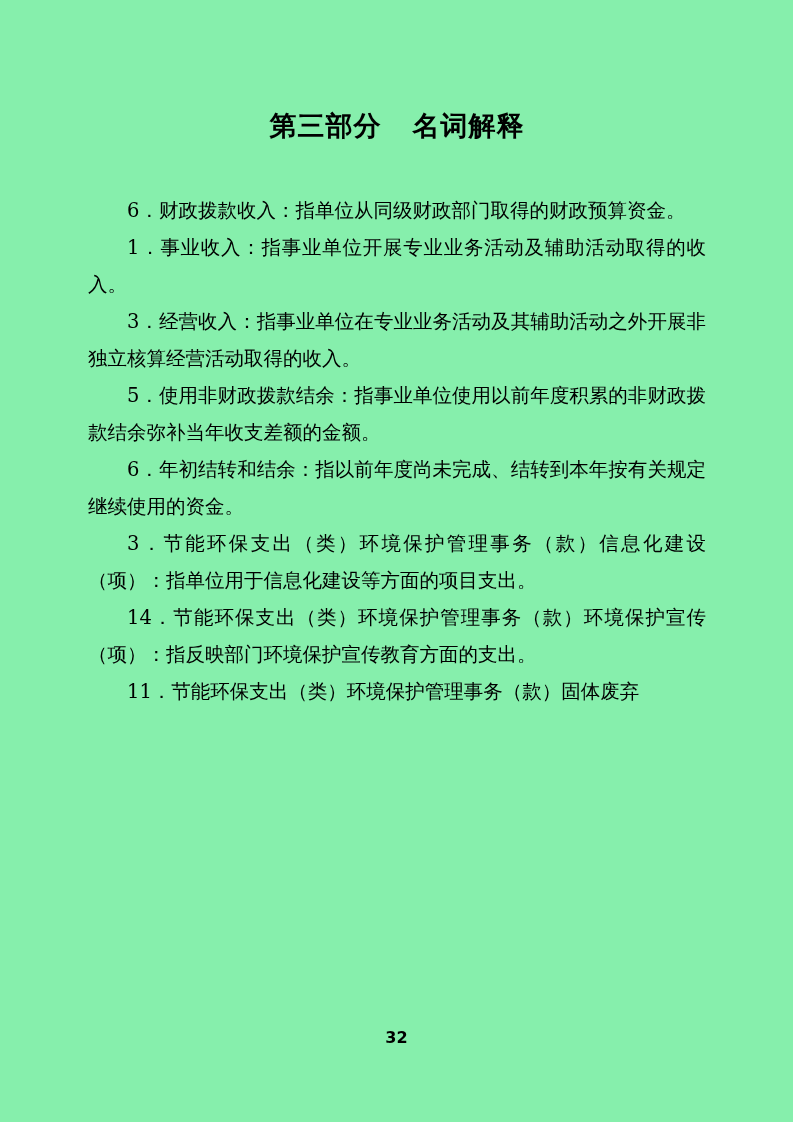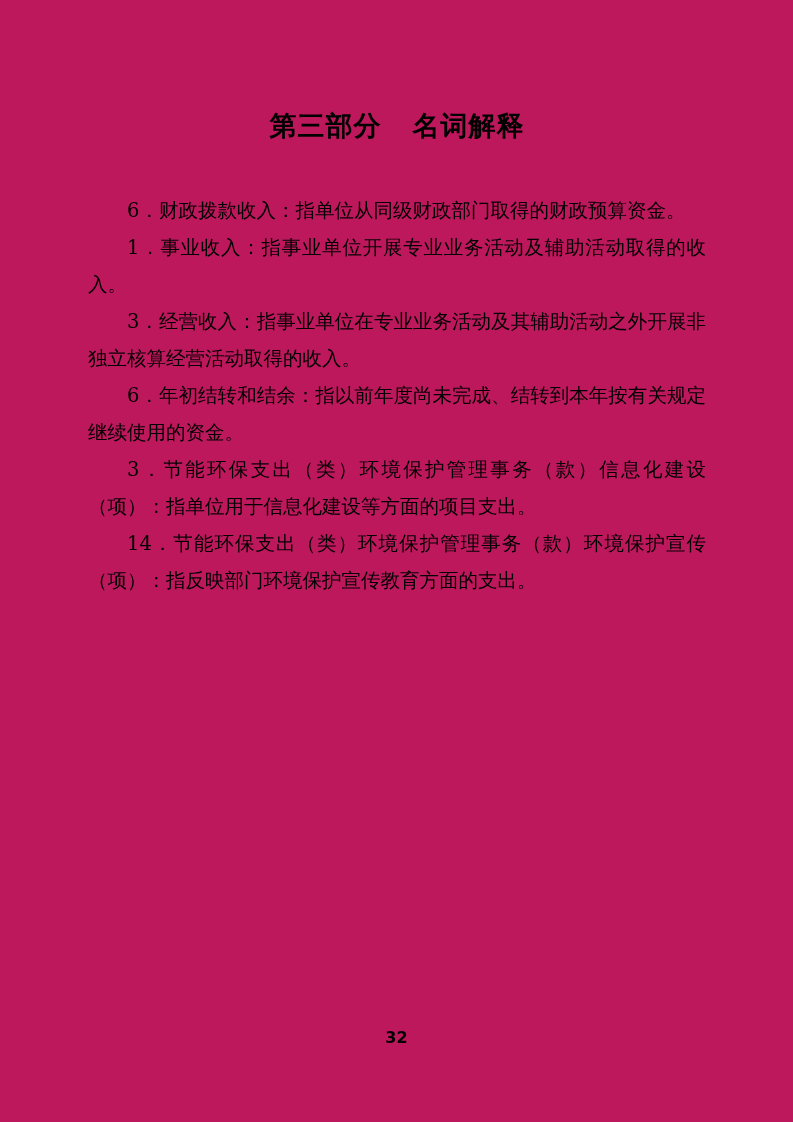--- a/index.html
+++ b/index.html
@@ -3,21 +3,21 @@
 <meta charset="utf-8">
 <style>
   html, body {
     margin: 0;
     padding: 0;
     background: #f0f0f0;
   }
   .page {
     width: 793px;
     height: 1122px;
-    background: #be185d;
+    background: #86efac;
     margin: 0 auto;
     position: relative;
     box-sizing: border-box;
     font-family: "DejaVu Serif", "Liberation Serif", serif;
     color: #000000;
     overflow: hidden;
   }
   .content {
     position: absolute;
     left: 88px;
@@ -61,19 +61,21 @@
 </head>
 <body>
 
 <div class="page">
   <div class="content">
     <h1 class="doc-title">第三部分   名词解释</h1>
     <div class="body-block">
       <p class="para">6．财政拨款收入：指单位从同级财政部门取得的财政预算资金。</p>
       <p class="para">1．事业收入：指事业单位开展专业业务活动及辅助活动取得的收入。</p>
       <p class="para">3．经营收入：指事业单位在专业业务活动及其辅助活动之外开展非独立核算经营活动取得的收入。</p>
+      <p class="para">5．使用非财政拨款结余：指事业单位使用以前年度积累的非财政拨款结余弥补当年收支差额的金额。</p>
       <p class="para">6．年初结转和结余：指以前年度尚未完成、结转到本年按有关规定继续使用的资金。</p>
       <p class="para">3．节能环保支出（类）环境保护管理事务（款）信息化建设（项）：指单位用于信息化建设等方面的项目支出。</p>
       <p class="para">14．节能环保支出（类）环境保护管理事务（款）环境保护宣传（项）：指反映部门环境保护宣传教育方面的支出。</p>
+      <p class="para">11．节能环保支出（类）环境保护管理事务（款）固体废弃</p>
     </div>
   </div>
   <div class="page-number">32</div>
 </div>
 
 </body></html>

